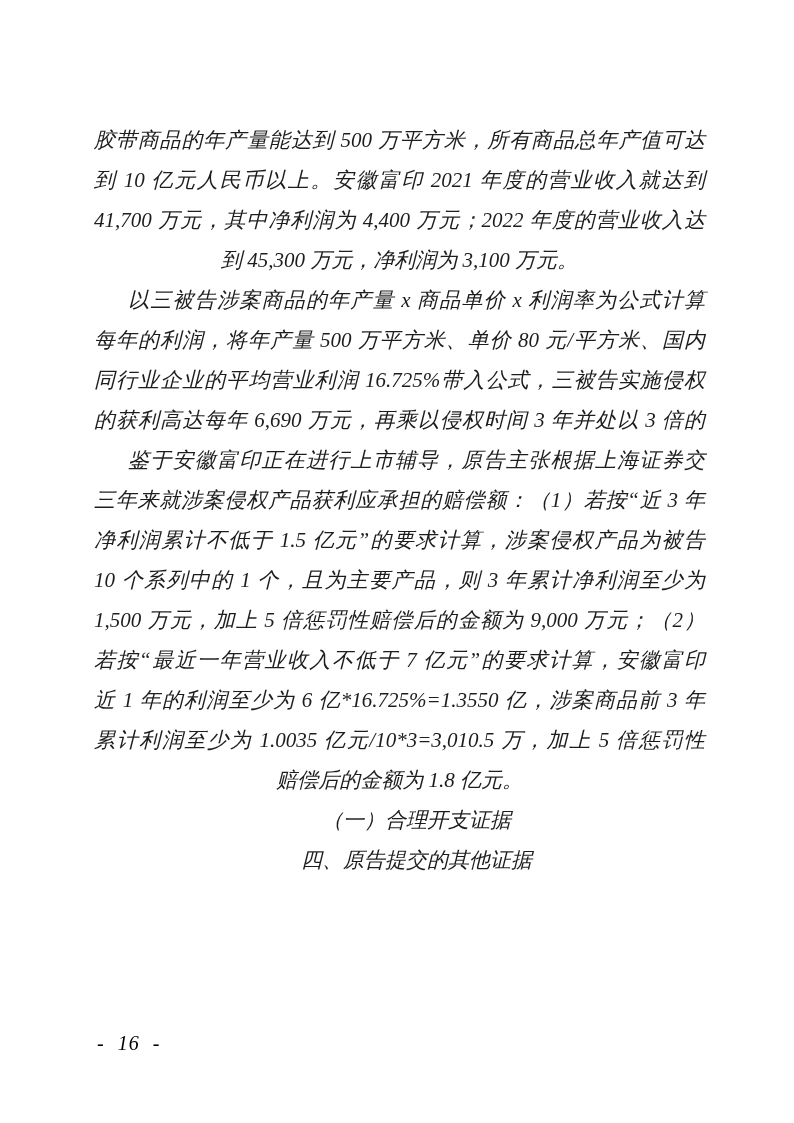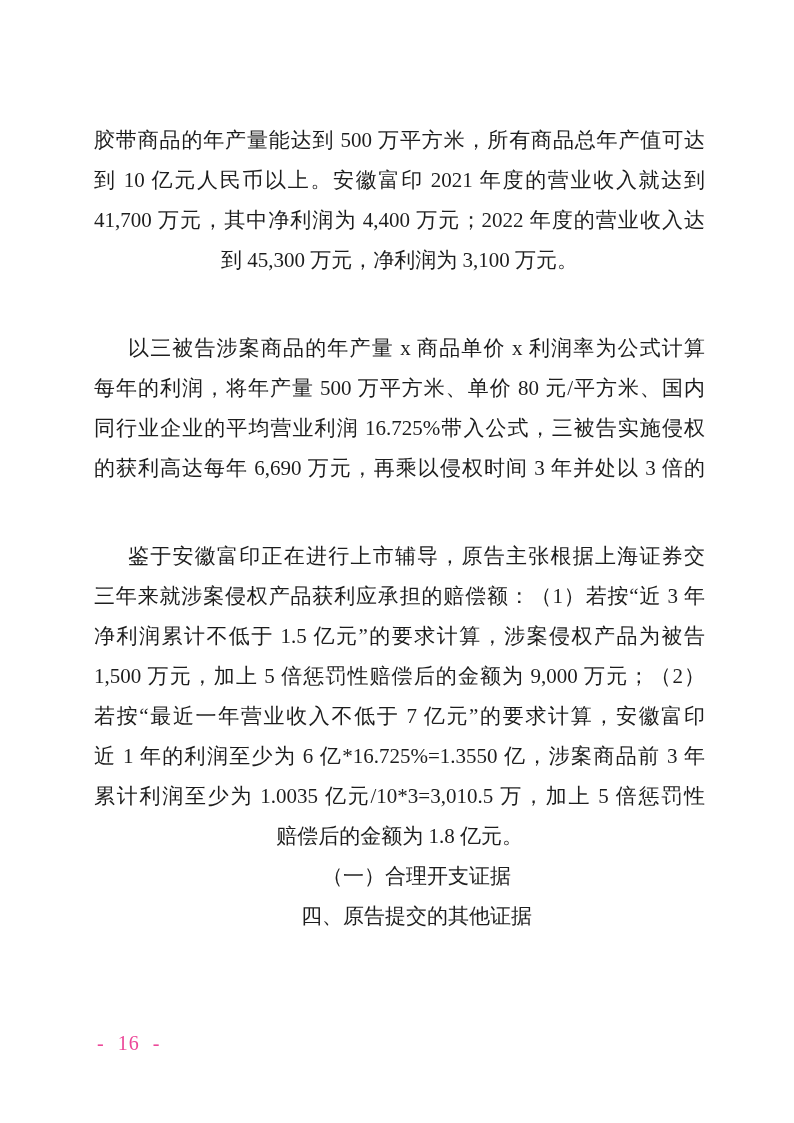--- a/index.html
+++ b/index.html
@@ -8,20 +8,21 @@
     background: #ffffff;
   }
   .page {
     position: relative;
     width: 794px;
     height: 1123px;
     background: #ffffff;
     overflow: hidden;
     font-family: "Liberation Serif", "DejaVu Serif", serif;
     color: #1d1d1d;
+    font-style: italic;
   }
   .content {
     position: absolute;
     left: 94px;
     top: 120px;
     width: 611px;
   }
   .line {
     height: 40px;
     line-height: 40px;
@@ -35,49 +36,49 @@
   .line.fill {
     text-align: justify;
     text-align-last: justify;
   }
   
   .line.ind {
     padding-left: 34px;
   }
   .line.ind.fill {
     width: 577px; 
-    margin-top: 48px;
   }
   .footer {
     position: absolute;
     left: 97px;
     top: 1031px;
     font-size: 20px;
     line-height: 24px;
     letter-spacing: 1px;
     word-spacing: 7px;
-    color: #ec4899;
+    color: #000000;
   }
 </style>
 </head>
 <body>
 
 <div class="page">
   <div class="content">
     <div class="line fill">胶带商品的年产量能达到 500 万平方米，所有商品总年产值可达</div>
     <div class="line fill">到 10 亿元人民币以上。安徽富印 2021 年度的营业收入就达到</div>
     <div class="line fill">41,700 万元，其中净利润为 4,400 万元；2022 年度的营业收入达</div>
     <div class="line">到 45,300 万元，净利润为 3,100 万元。</div>
     <div class="line ind fill">以三被告涉案商品的年产量 x 商品单价 x 利润率为公式计算</div>
     <div class="line fill">每年的利润，将年产量 500 万平方米、单价 80 元/平方米、国内</div>
     <div class="line fill">同行业企业的平均营业利润 16.725%带入公式，三被告实施侵权</div>
     <div class="line fill">的获利高达每年 6,690 万元，再乘以侵权时间 3 年并处以 3 倍的</div>
     <div class="line ind fill">鉴于安徽富印正在进行上市辅导，原告主张根据上海证券交</div>
     <div class="line fill">三年来就涉案侵权产品获利应承担的赔偿额：（1）若按“近 3 年</div>
     <div class="line fill">净利润累计不低于 1.5 亿元”的要求计算，涉案侵权产品为被告</div>
+    <div class="line fill">10 个系列中的 1 个，且为主要产品，则 3 年累计净利润至少为</div>
     <div class="line fill">1,500 万元，加上 5 倍惩罚性赔偿后的金额为 9,000 万元；（2）</div>
     <div class="line fill">若按“最近一年营业收入不低于 7 亿元”的要求计算，安徽富印</div>
     <div class="line fill">近 1 年的利润至少为 6 亿*16.725%=1.3550 亿，涉案商品前 3 年</div>
     <div class="line fill">累计利润至少为 1.0035 亿元/10*3=3,010.5 万，加上 5 倍惩罚性</div>
     <div class="line">赔偿后的金额为 1.8 亿元。</div>
     <div class="line ind">（一）合理开支证据</div>
     <div class="line ind">四、原告提交的其他证据</div>
   </div>
 
   <div class="footer">- 16 -</div>

